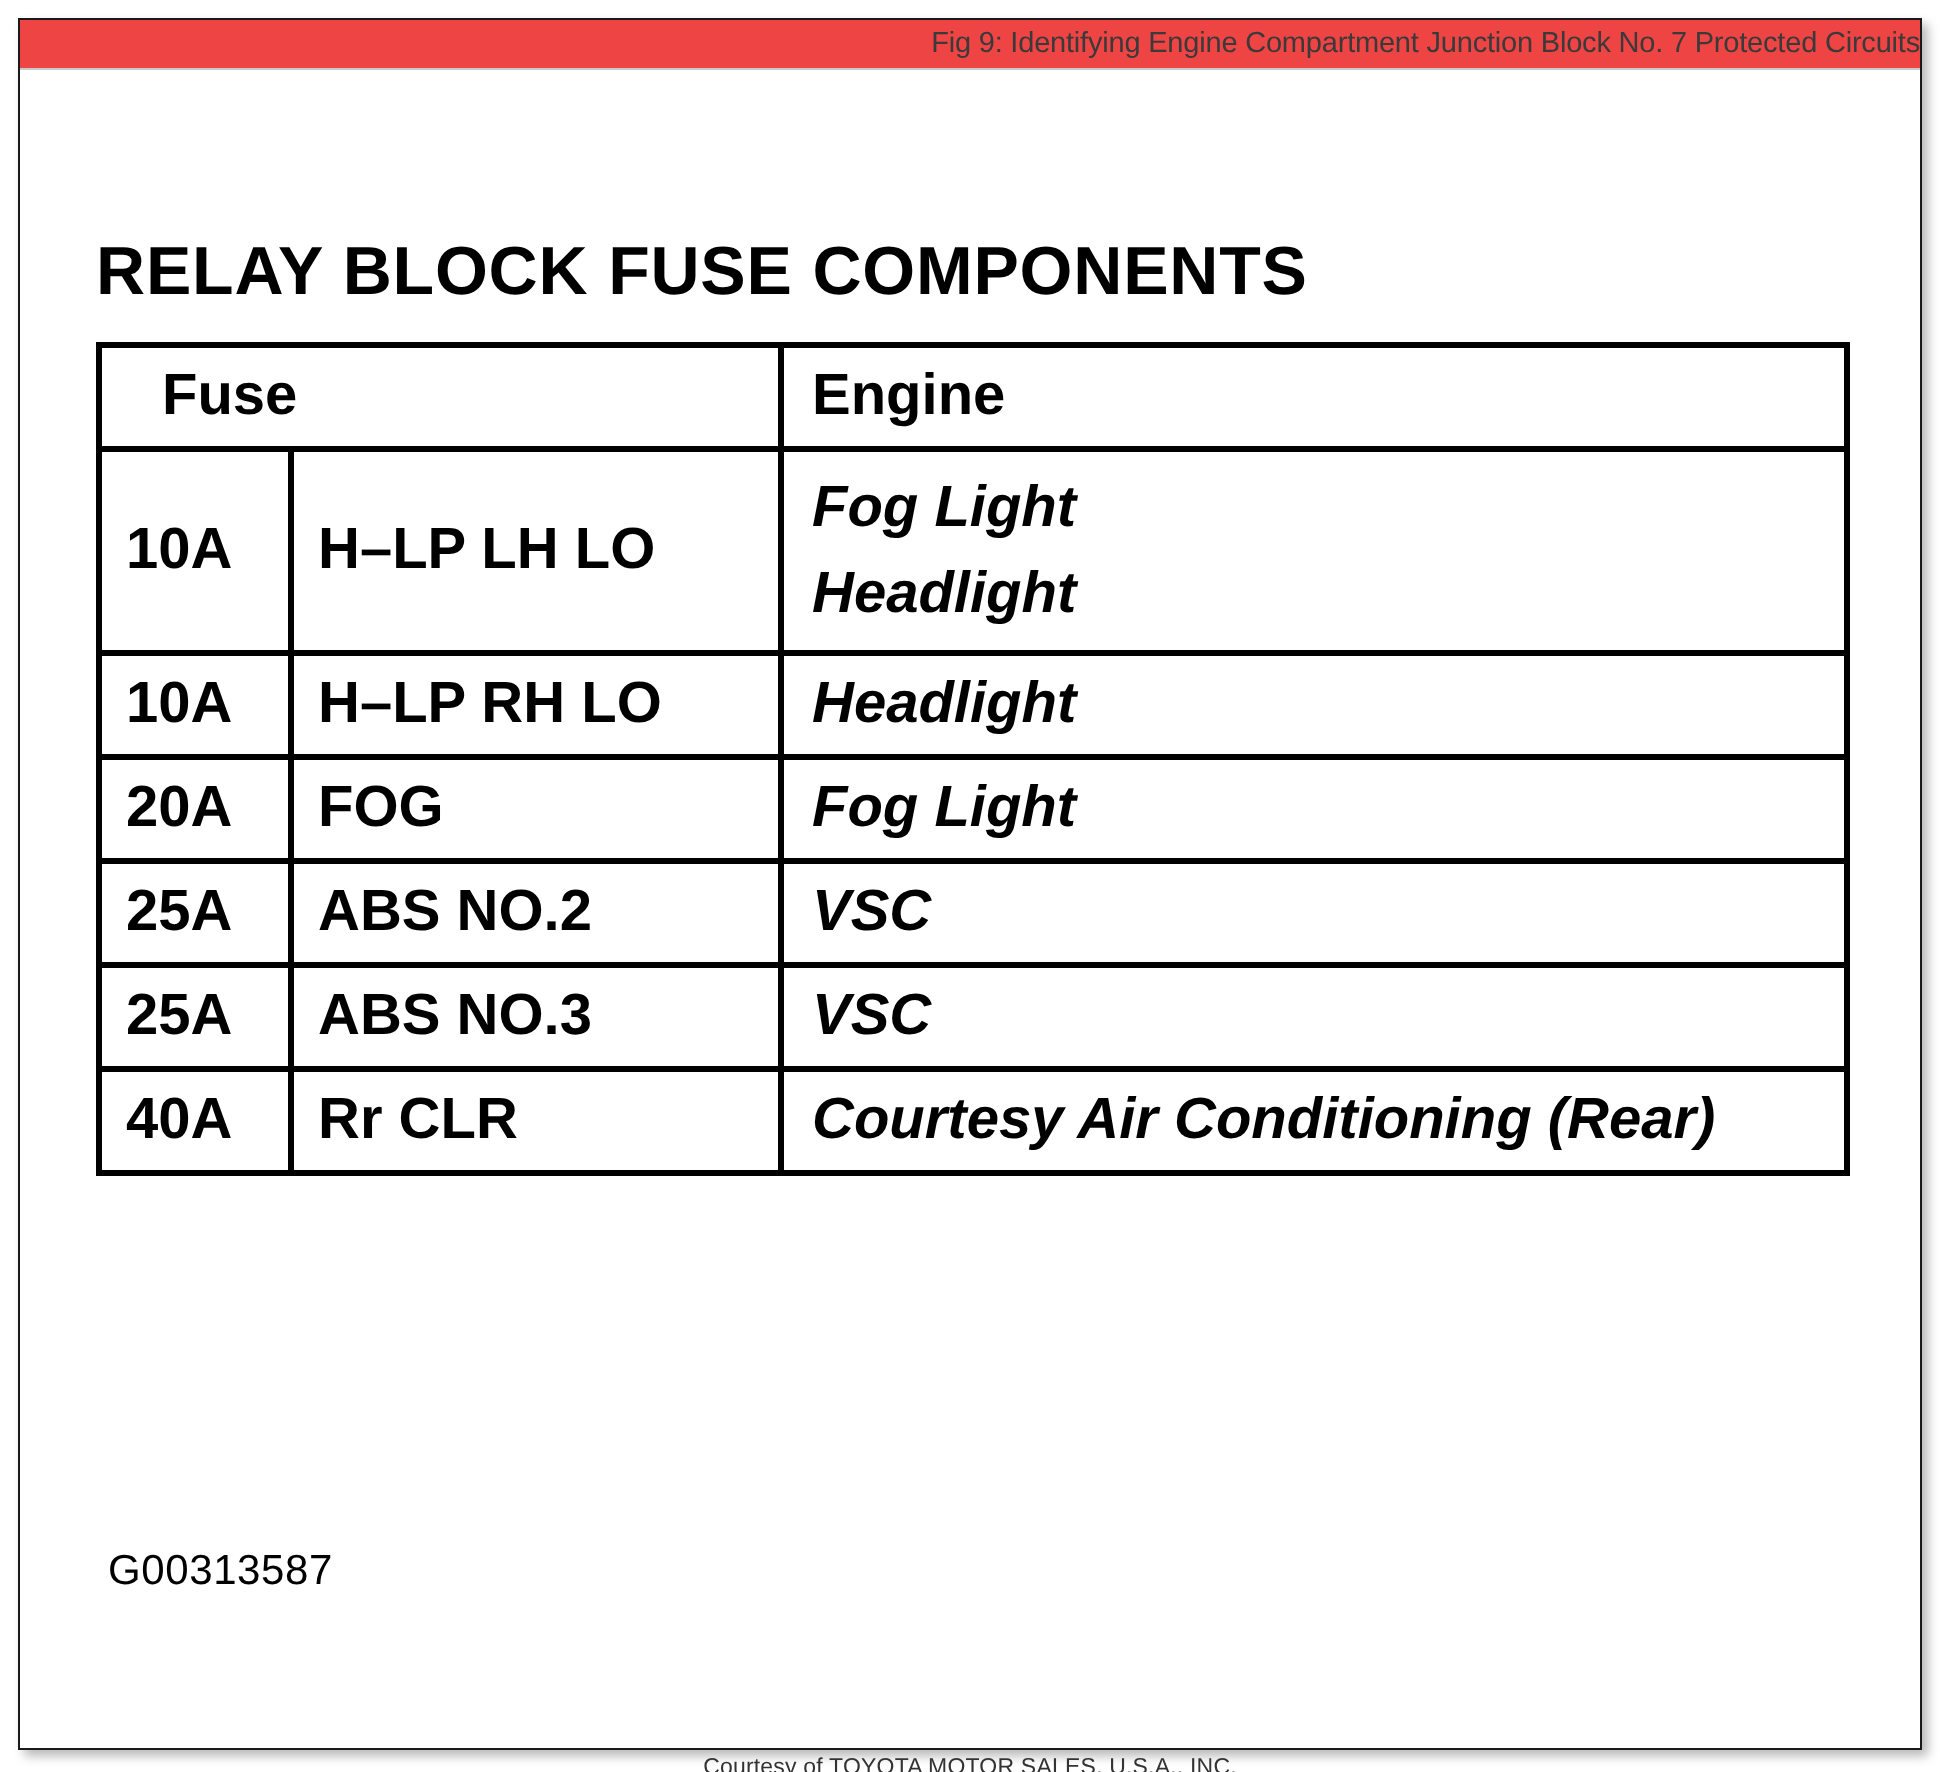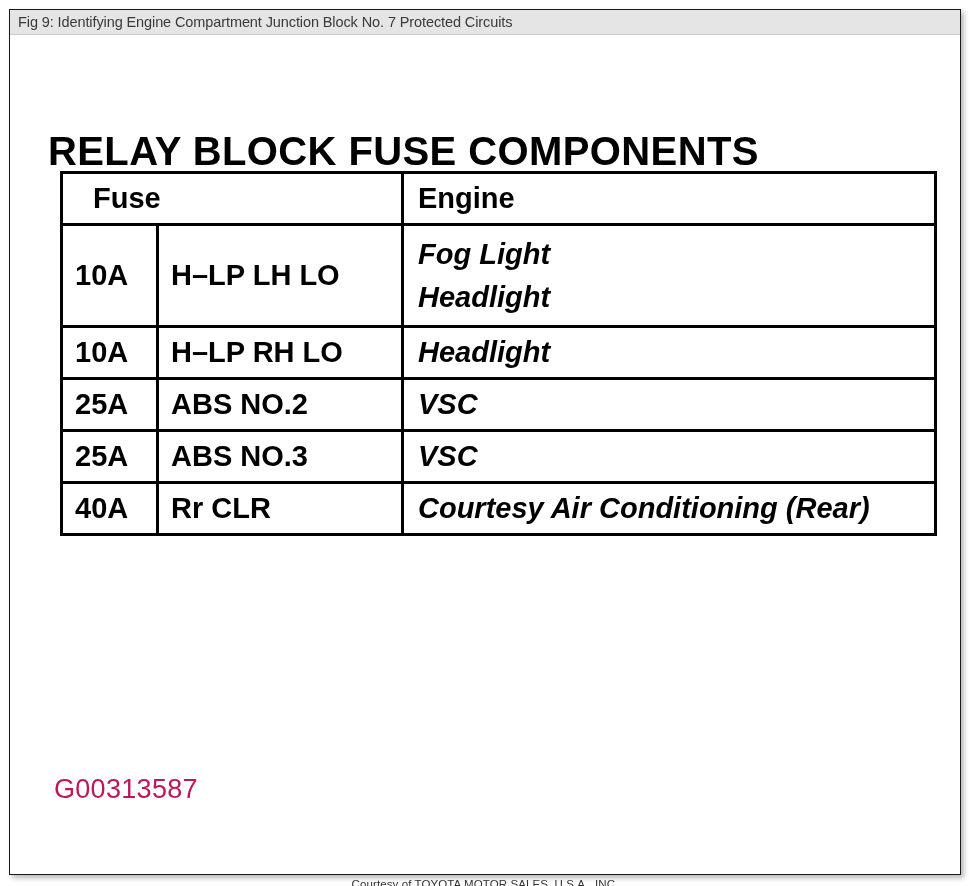--- a/index.html
+++ b/index.html
@@ -21,60 +21,60 @@
     width: 952px;
     height: 866px;
     background: #ffffff;
     border: 1px solid #1a1a1a;
     box-sizing: border-box;
     box-shadow: 3px 3px 5px rgba(0,0,0,0.28);
   }
 
   #titlebar {
     height: 25px;
-    background: #e5e5e5;
+    background: #ef4444;
     border-bottom: 1px solid #c9c9c9;
     display: flex;
     align-items: center;
     box-sizing: border-box;
+    justify-content: flex-end;
   }
   #titlebar-text {
     font-size: 14.5px;
     color: #3a3a3a;
     padding-left: 8px;
     white-space: nowrap;
     letter-spacing: -0.1px;
   }
 
   #content {
     position: relative;
     height: 839px;
     background: #ffffff;
   }
 
   #doc-heading {
     position: absolute;
     left: 38px;
-    top: 94px;
-    font-size: 40px;
+    top: 82px;
+    font-size: 34px;
     font-weight: bold;
     color: #000000;
     letter-spacing: 0.4px;
     white-space: nowrap;
   }
 
   
   #fuse-table {
     position: absolute;
     left: 38px;
     top: 136px;
     width: 874px;
     border-collapse: collapse;
     table-layout: fixed;
-    margin-left: 12px;
   }
   #fuse-table td {
     border: 3px solid #000000;
     padding: 0;
     vertical-align: middle;
     color: #000000;
     font-size: 29px;
     font-weight: bold;
     line-height: 1.0;
   }
@@ -101,22 +101,22 @@
     font-style: italic;
   }
   .sys-line + .sys-line {
     margin-top: 14px;
   }
 
   #ref-code {
     position: absolute;
     left: 44px;
     top: 739px;
-    font-size: 27px;
-    color: #be185d;
+    font-size: 21px;
+    color: #000000;
     letter-spacing: 0.3px;
   }
 
   #footer-credit {
     position: absolute;
     left: 0;
     right: 0;
     top: 843px;
     text-align: center;
     font-size: 11.5px;
@@ -174,20 +174,33 @@
               <div class="cell-inner">H–LP RH LO</div>
             </td>
             <td class="sys-cell">
               <div class="cell-inner">
                 <span class="sys-line">Headlight</span>
               </div>
             </td>
           </tr>
           <tr class="row-1line">
             <td>
+              <div class="cell-inner">20A</div>
+            </td>
+            <td>
+              <div class="cell-inner">FOG</div>
+            </td>
+            <td class="sys-cell">
+              <div class="cell-inner">
+                <span class="sys-line">Fog Light</span>
+              </div>
+            </td>
+          </tr>
+          <tr class="row-1line">
+            <td>
               <div class="cell-inner">25A</div>
             </td>
             <td>
               <div class="cell-inner">ABS NO.2</div>
             </td>
             <td class="sys-cell">
               <div class="cell-inner">
                 <span class="sys-line">VSC</span>
               </div>
             </td>

